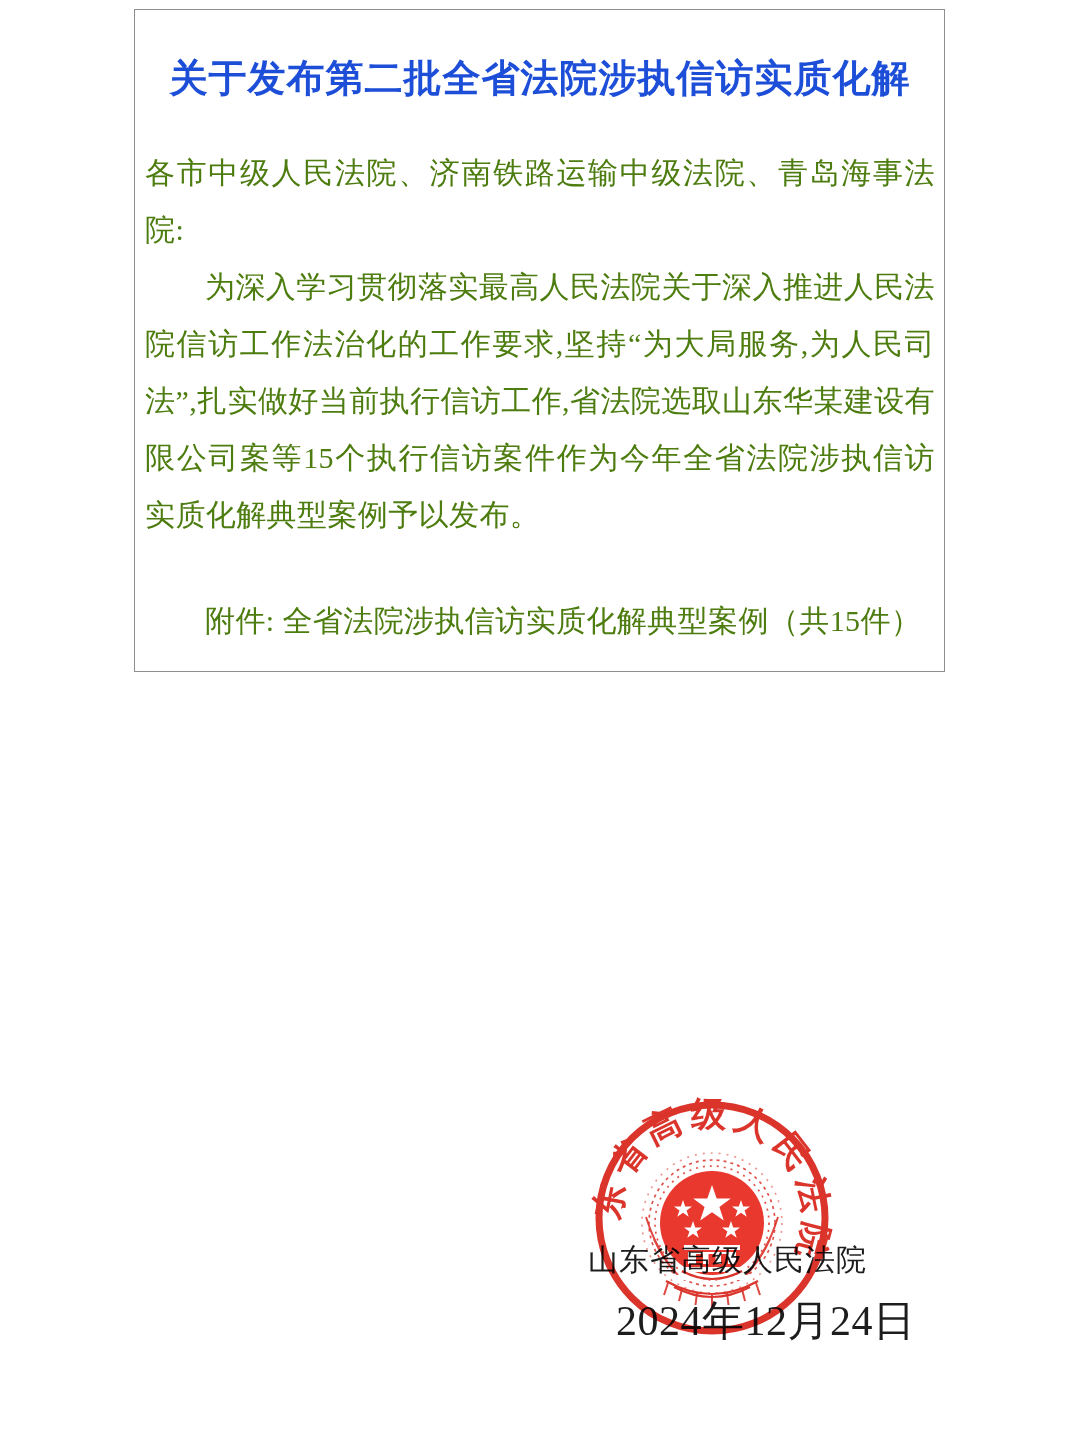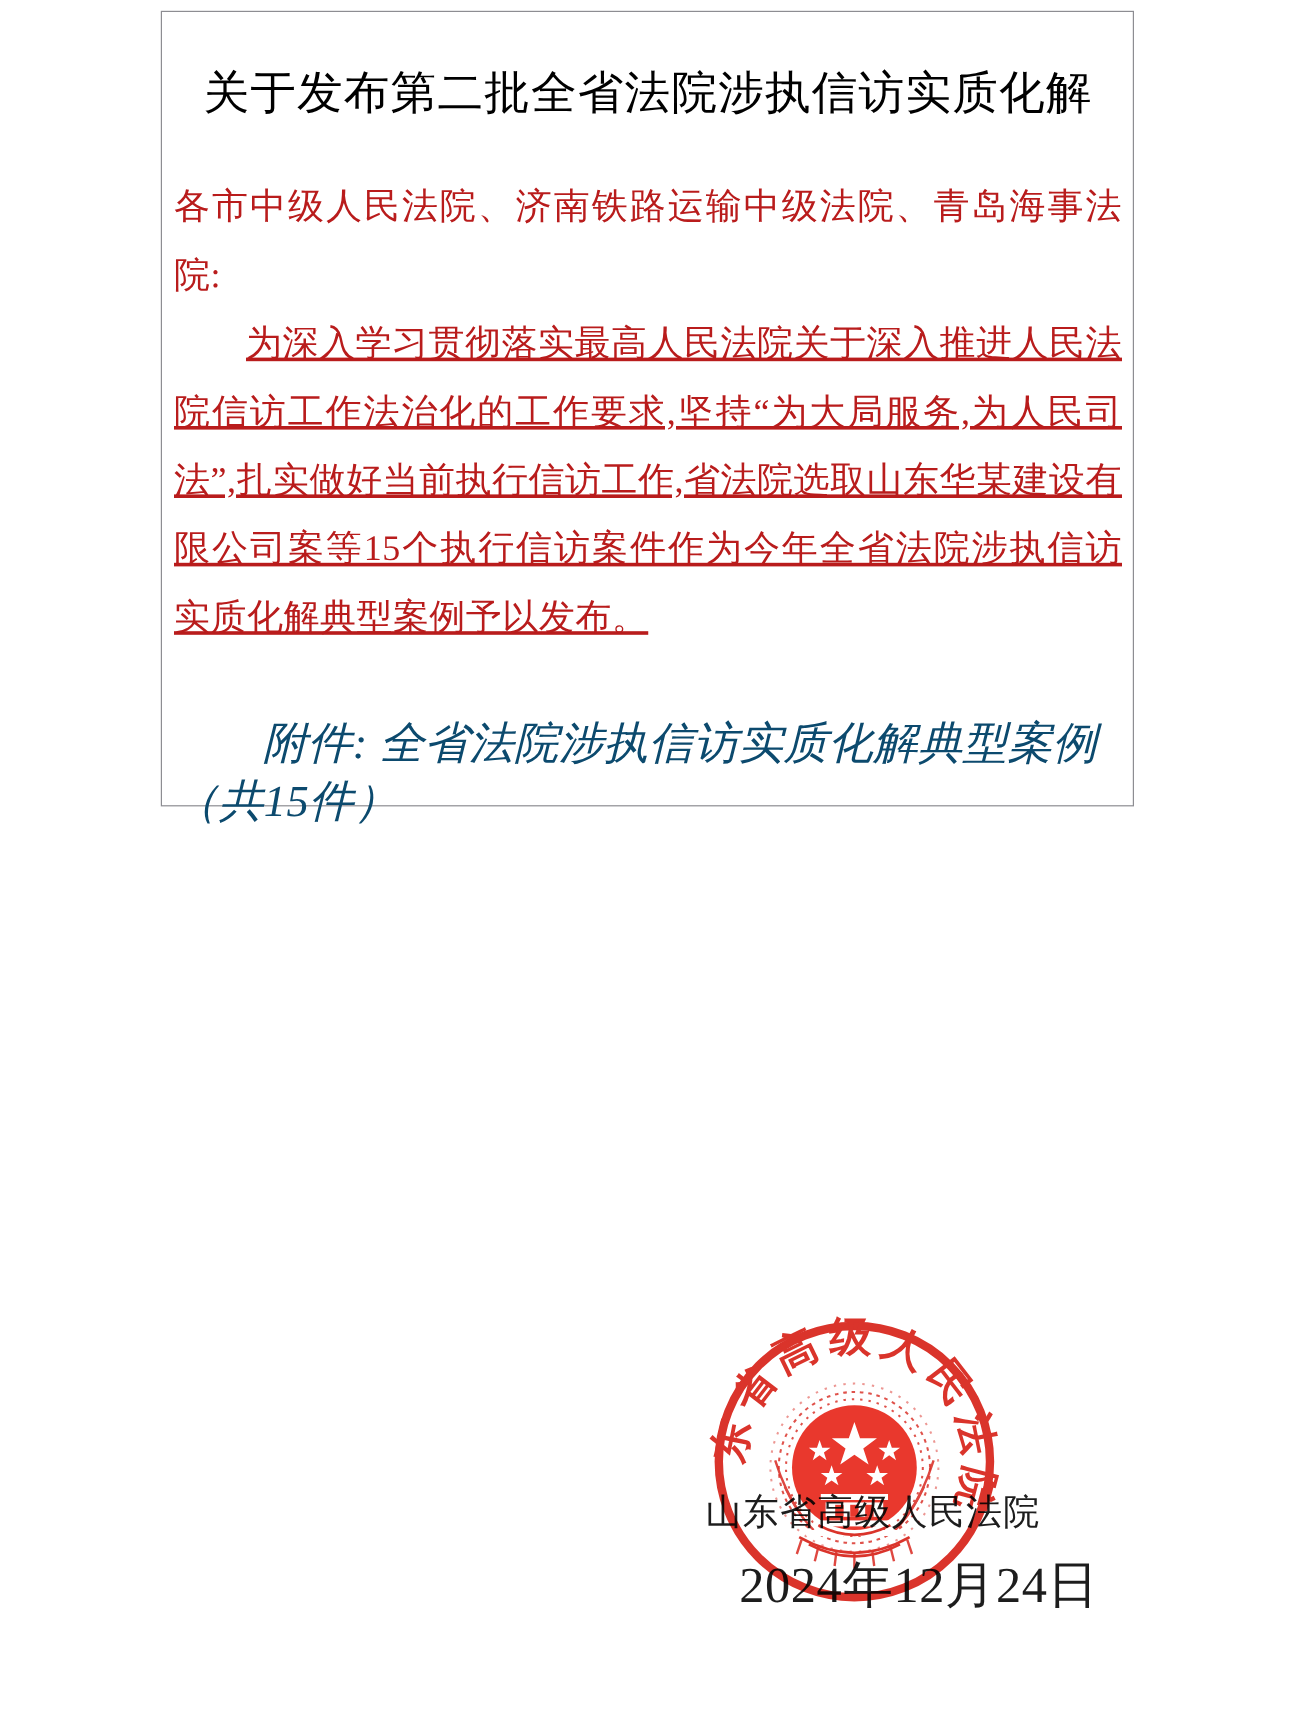--- a/index.html
+++ b/index.html
@@ -33,53 +33,52 @@
   }
 
   
   #title-block {
     margin-top: 52px;
     text-align: center;
     padding: 0 18px;
   }
   .title-line {
     font-family: "Liberation Serif", "DejaVu Serif", serif;
-    font-weight: normal;
+    font-weight: bold;
     font-size: 38px;
     line-height: 52px;
     letter-spacing: 1px;
-    color: #000000;
+    color: #1d4ed8;
     white-space: nowrap;
     text-align: center;
   }
 
   
   #body-block {
     margin-top: 40px;
   }
   .para {
     font-size: 30px;
     line-height: 57px;
-    color: #b91c1c;
+    color: #4d7c0f;
     text-align: justify;
     text-justify: inter-character;
     letter-spacing: 0.4px;
     margin: 0;
   }
-  .para.indent { text-indent: 2em; text-decoration: underline; }
+  .para.indent { text-indent: 2em; }
 
   #attachment-block { margin-top: 54px; }
   .attachment-line {
-    font-size: 37px;
+    font-size: 30px;
     line-height: 48px;
     text-indent: 2em;
     letter-spacing: 0.4px;
-    color: #0c4a6e;
+    color: #4d7c0f;
     margin: 0;
-    font-style: italic;
   }
 
   
   #sign-block {
     position: absolute;
     left: 0; top: 1085px;
     width: 1080px; height: 300px;
   }
 
   

